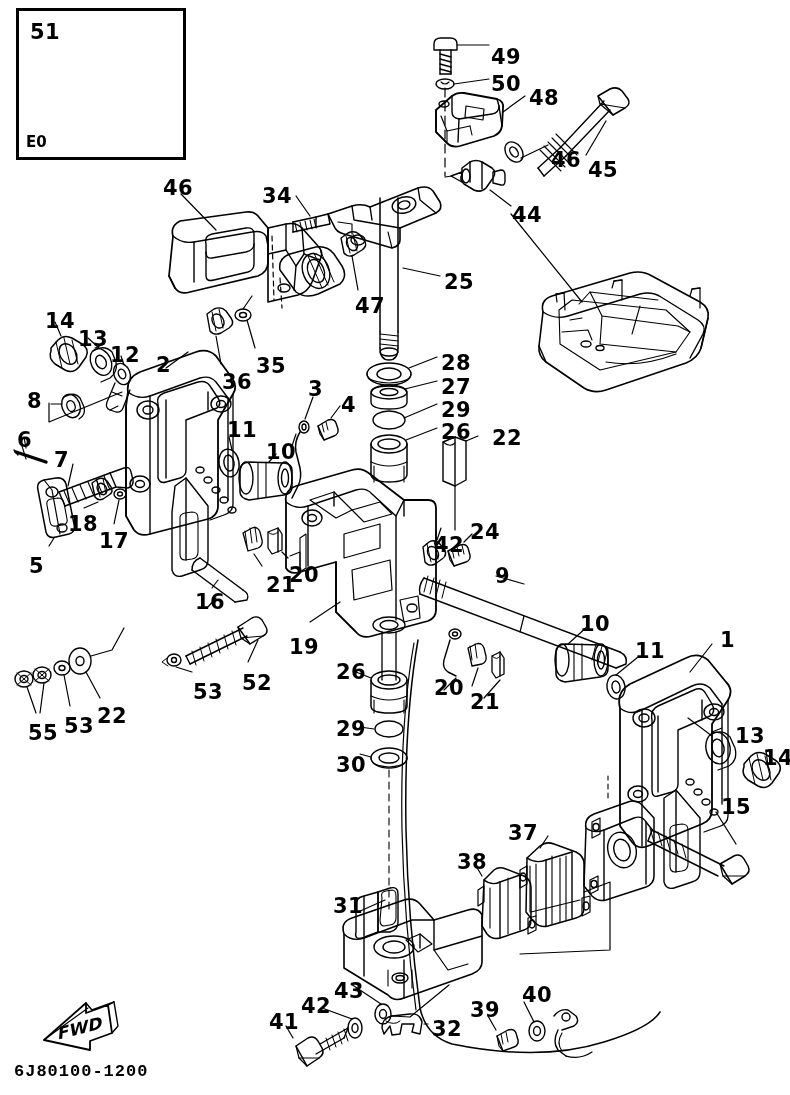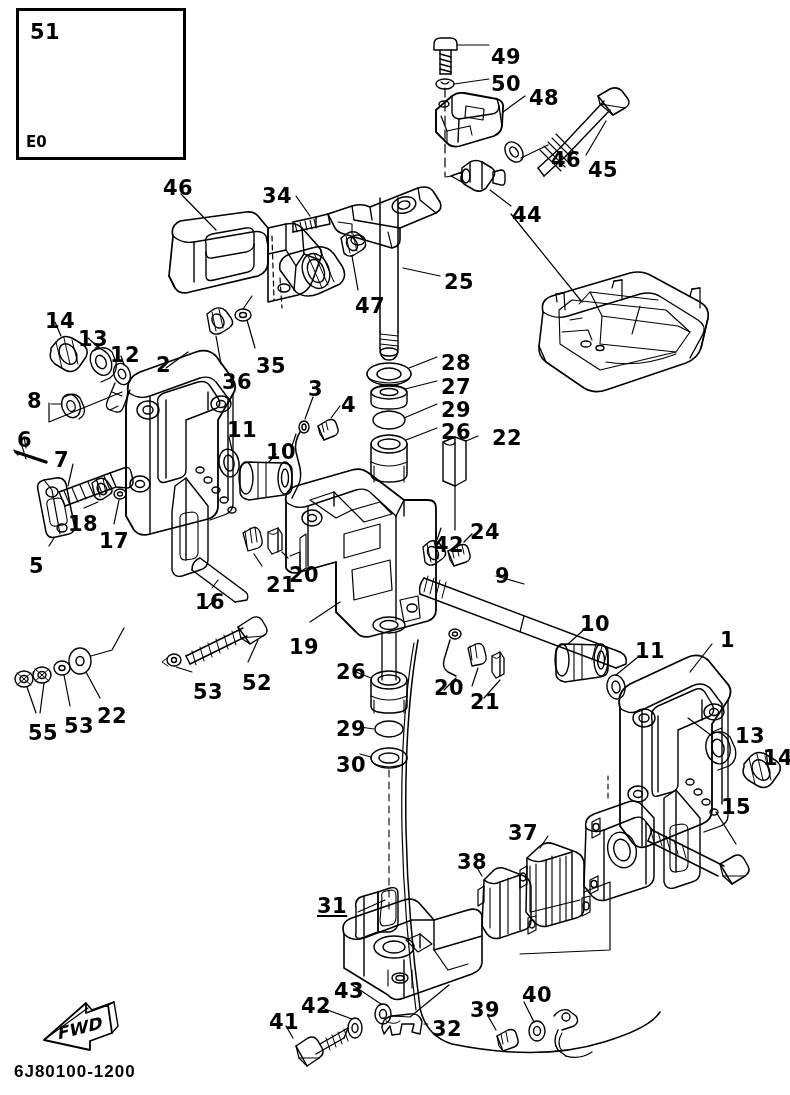--- a/index.html
+++ b/index.html
@@ -31,21 +31,21 @@
     position:absolute;left:16px;top:8px;width:170px;height:152px;
     border:3px solid #000;background:#fff;box-sizing:border-box;
   }
   #inset-tag{
     position:absolute;left:26px;top:133px;
     font-size:15px;font-weight:bold;font-family:"DejaVu Sans",sans-serif;color:#000;
   }
   #diagram-code{
     position:absolute;left:14px;top:1062px;
     font-size:17px;font-weight:bold;letter-spacing:1px;
-    font-family:Liberation Sans, sans-serif;color:#000;
+    font-family:Liberation Mono, monospace;color:#000;
   }
   #fwd-text{
     position:absolute;left:58px;top:1018px;
     font-size:17px;font-weight:bold;color:#000;
     font-family:"DejaVu Sans",sans-serif;
     transform:skewY(-14deg) skewX(-4deg);
   }
 </style>
 </head>
 <body>
@@ -780,21 +780,21 @@
       <div class="lbl" style="left: 580px; top: 614px;">10</div>
       <div class="lbl" style="left: 635px; top: 641px;">11</div>
       <div class="lbl" style="left: 720px; top: 630px;">1</div>
       <div class="lbl" style="left: 735px; top: 726px;">13</div>
       <div class="lbl" style="left: 763px; top: 748px;">14</div>
       <div class="lbl" style="left: 336px; top: 719px;">29</div>
       <div class="lbl" style="left: 336px; top: 755px;">30</div>
       <div class="lbl" style="left: 721px; top: 797px;">15</div>
       <div class="lbl" style="left: 508px; top: 823px;">37</div>
       <div class="lbl" style="left: 457px; top: 852px;">38</div>
-      <div class="lbl" style="left: 317px; top: 896px; text-decoration: underline;">31</div>
+      <div class="lbl" style="left: 333px; top: 896px;">31</div>
       <div class="lbl" style="left: 334px; top: 981px;">43</div>
       <div class="lbl" style="left: 301px; top: 996px;">42</div>
       <div class="lbl" style="left: 269px; top: 1012px;">41</div>
       <div class="lbl" style="left: 432px; top: 1019px;">32</div>
       <div class="lbl" style="left: 470px; top: 1000px;">39</div>
       <div class="lbl" style="left: 522px; top: 985px;">40</div>
     </div>
 
 </div>
 

